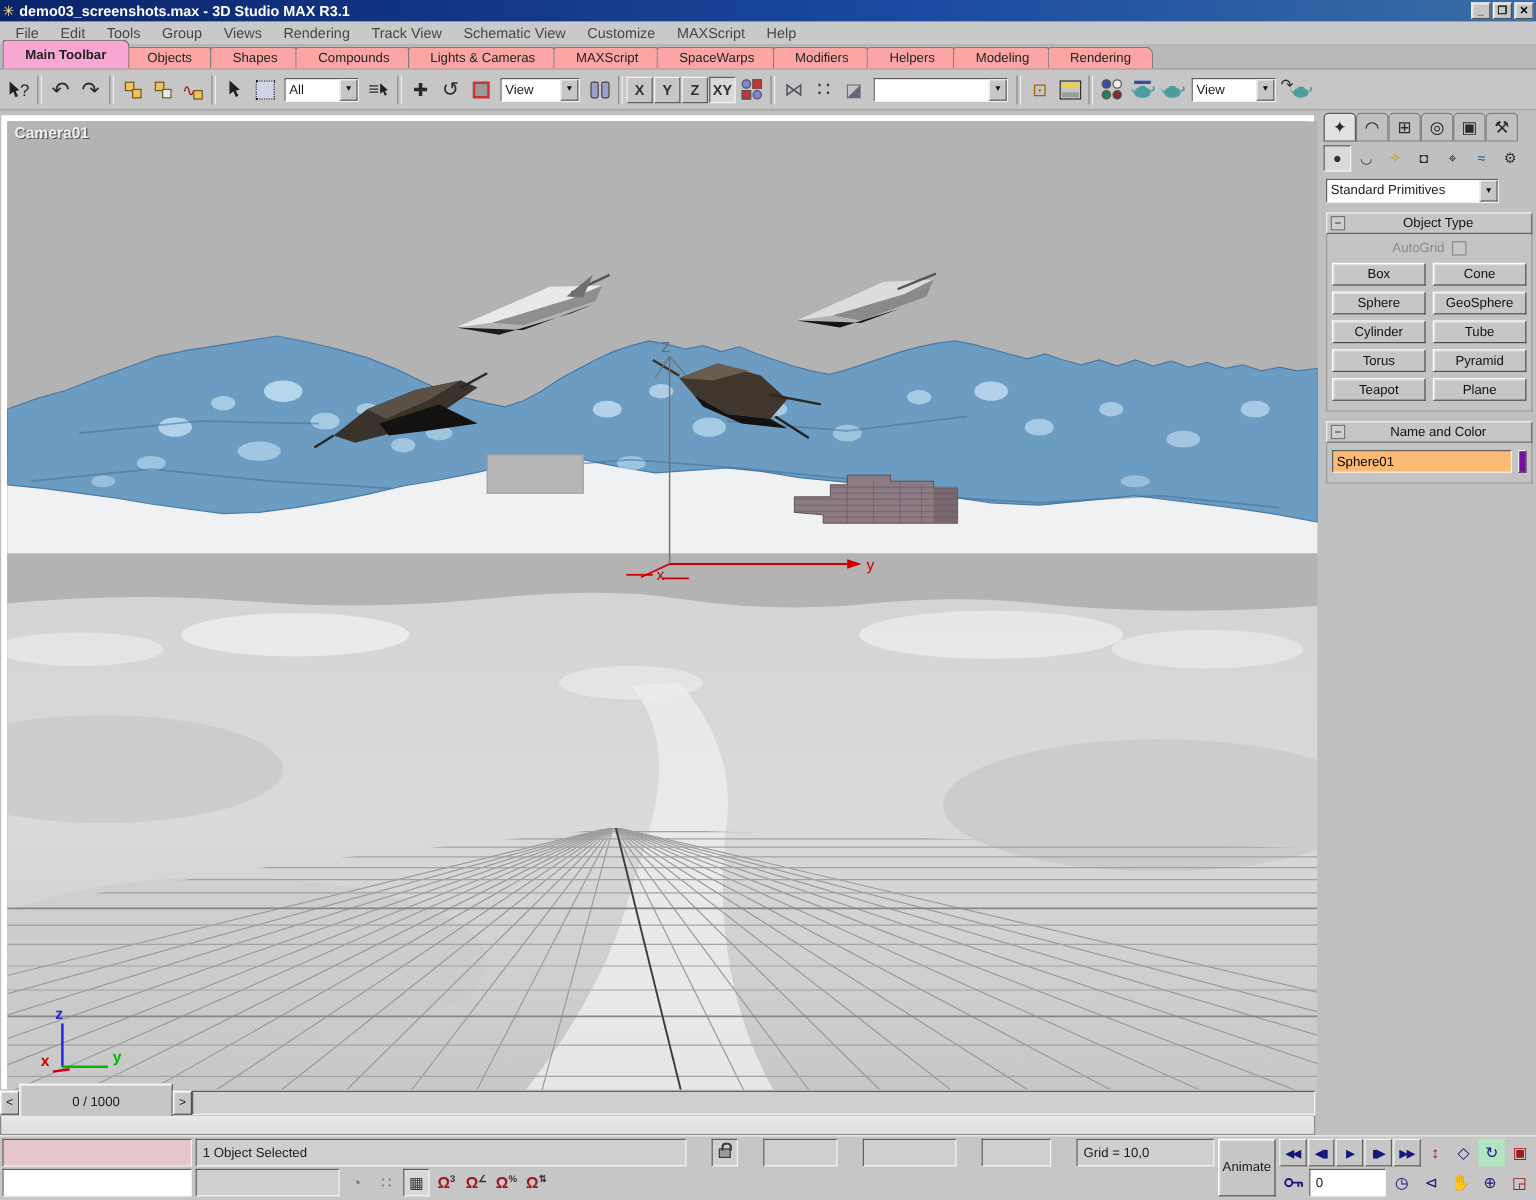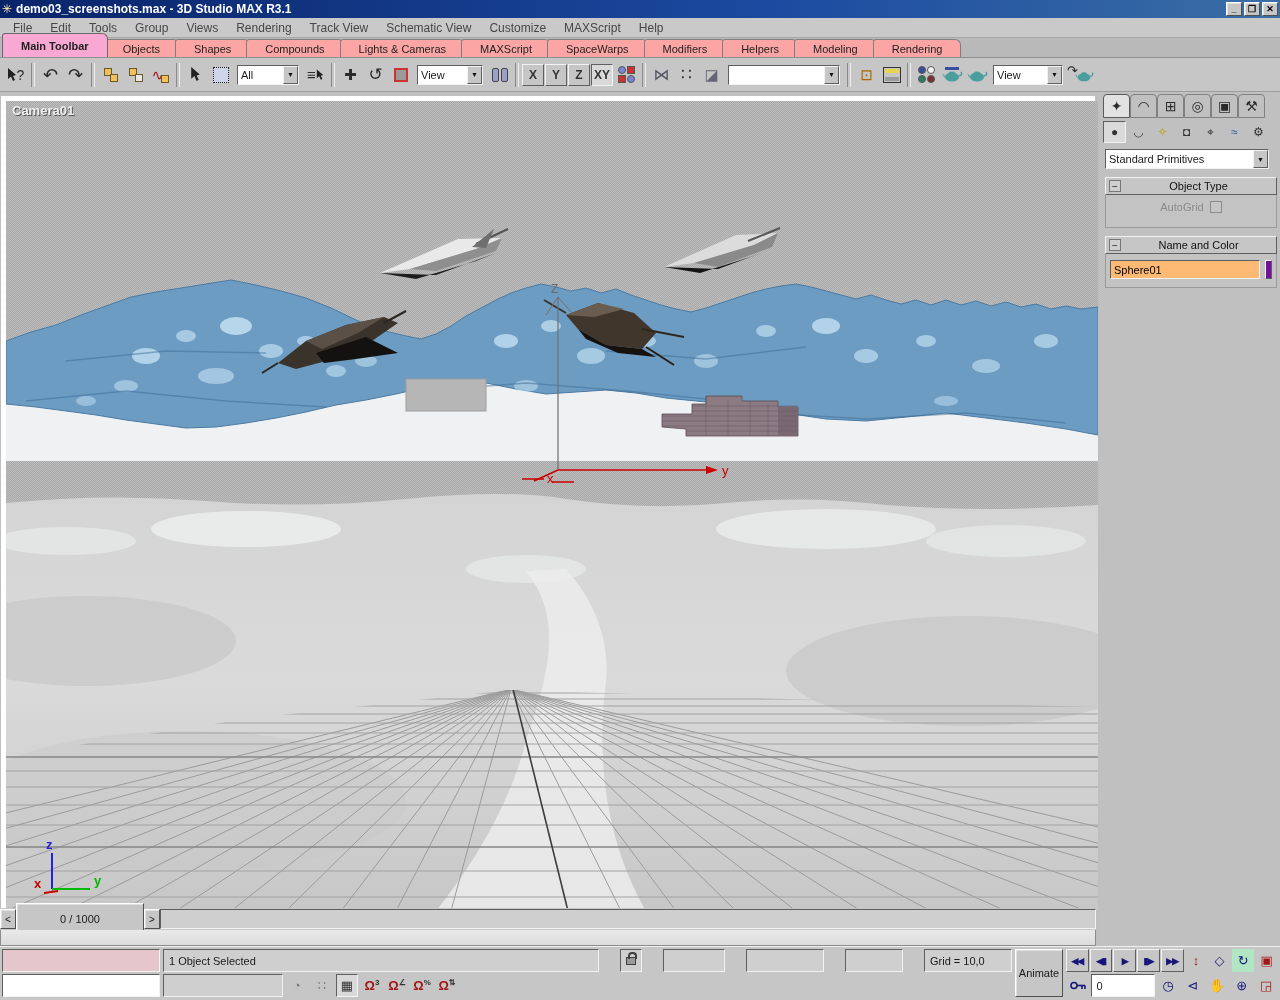--- a/index.html
+++ b/index.html
@@ -494,21 +494,21 @@
   </div>
   <div class="sb-col" style="flex:1">
     <div class="row" style="gap:21px">
       <div class="sb-field sunken" style="flex:1">1 Object Selected</div>
       <div class="sb-ico sunken">
           <span class="lockglyph"></span>
         </div>
       <div class="sb-field sunken" style="width:62px"></div>
       <div class="sb-field sunken" style="width:78px"></div>
       <div class="sb-field sunken" style="width:58px"></div>
-      <div class="sb-field sunken" style="width:88px">Grid = 10,0</div>
+      <div class="sb-field sunken" style="width:115px">Grid = 10,0</div>
     </div>
     <div class="row" style="gap:3px">
       <div class="sb-field sunken" style="width:120px"></div>
       <div class="sb-ico">
           <span style="color:#777">◔</span>
         </div>
       <div class="sb-ico">
           <span style="color:#777">∷</span>
         </div>
       <div class="sb-ico pressed">
@@ -581,35 +581,47 @@
     <div class="cp-cat">
         <span style="color:#b8a000">✧</span>
       </div>
     <div class="cp-cat">◘</div>
     <div class="cp-cat">⌖</div>
     <div class="cp-cat">
         <span style="color:#2a5aa0">≈</span>
       </div>
     <div class="cp-cat">⚙</div>
   </div>
-  <div class="dd" style="width:164px;margin:0 2px">
+  <div class="dd" style="width:144px;margin:0 2px">
     <span class="val">Standard Primitives</span>
     <span class="arr">▼</span>
   </div>
 
   <div class="rollout">
     <div class="ro-head raised">
       <span class="minus">−</span>
       <span class="ro-title">Object Type</span>
     </div>
     <div class="ro-body">
       <div id="autogrid-row">
         <span>AutoGrid</span>
         <span id="autogrid-cb"></span>
       </div>
+      <div id="obj-grid">
+        <div class="obj-btn raised2">Box</div>
+        <div class="obj-btn raised2">Cone</div>
+        <div class="obj-btn raised2">Sphere</div>
+        <div class="obj-btn raised2">GeoSphere</div>
+        <div class="obj-btn raised2">Cylinder</div>
+        <div class="obj-btn raised2">Tube</div>
+        <div class="obj-btn raised2">Torus</div>
+        <div class="obj-btn raised2">Pyramid</div>
+        <div class="obj-btn raised2">Teapot</div>
+        <div class="obj-btn raised2">Plane</div>
+      </div>
     </div>
   </div>
 
   <div class="rollout">
     <div class="ro-head raised">
       <span class="minus">−</span>
       <span class="ro-title">Name and Color</span>
     </div>
     <div class="ro-body">
       <div id="namecolor-row">

